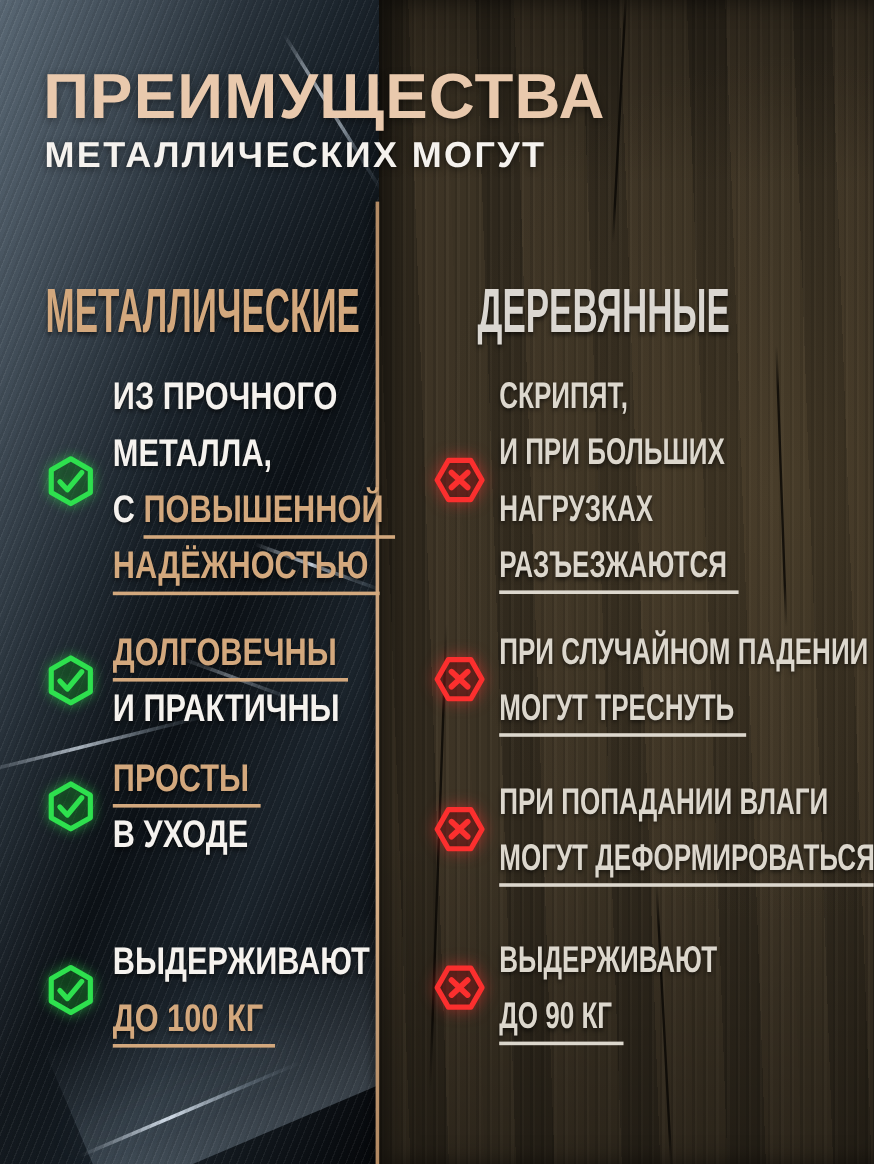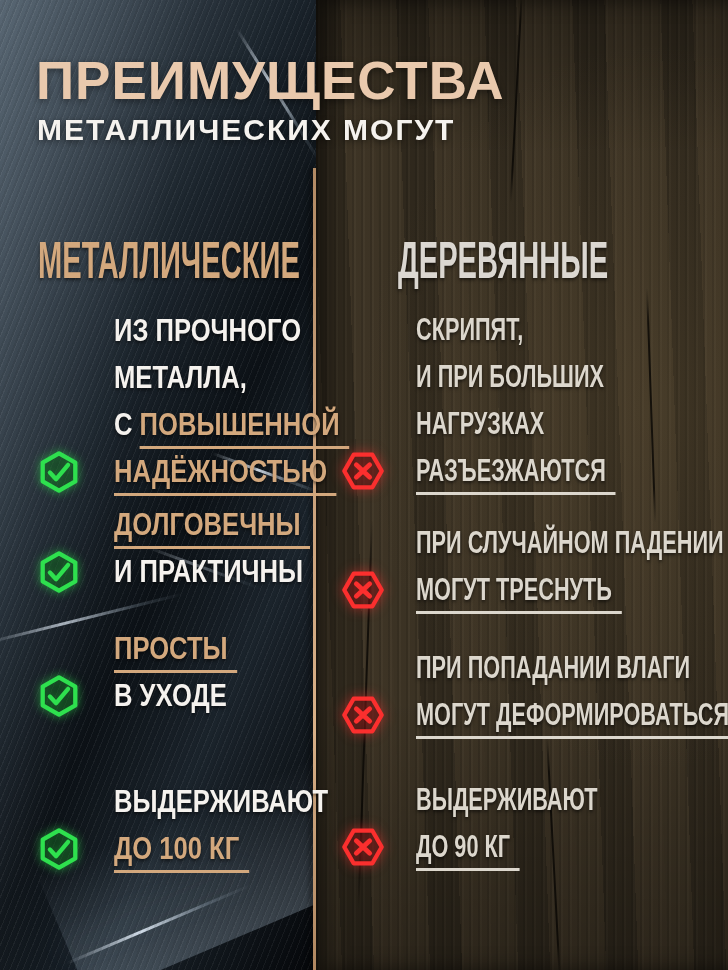--- a/index.html
+++ b/index.html
@@ -67,23 +67,23 @@
     text-shadow:0 2px 6px rgba(0,0,0,.5);}
   
   .col-header{
     position:absolute;top:234px;font-size:52px;line-height:1;
     transform:scaleX(.56);transform-origin:left top;white-space:nowrap;
     text-shadow:0 2px 5px rgba(0,0,0,.55);
   }
   .col-header.left{left:38px;color:var(--tan,#ecc9a4);}
   .col-header.right{left:398px;color:#dbd7d1;}
   
-  .item{position:absolute;display:flex;align-items:flex-end;gap:20px;}
+  .item{position:absolute;display:flex;align-items:center;}
   .list-left .item{left:36px;}
-  .list-right .item{left:340px;}
+  .list-right .item{left:360px;}
   .item svg{flex:0 0 auto;margin-top:-1px;}
   .icon-check{filter:drop-shadow(0 0 5px rgba(46,224,78,.7));}
   .icon-cross{filter:drop-shadow(0 0 6px rgba(251,47,46,.65));}
   .item-text{
     margin-left:12px;transform-origin:left top;white-space:nowrap;
     text-shadow:0 2px 4px rgba(0,0,0,.55);
   }
   .list-left .item-text{transform:scaleX(.80);font-size:32px;color:var(--white,#f5f2ee);}
   .list-right .item-text{margin-left:10px;transform:scaleX(.70);font-size:31px;color:#dcd7cd;}
   .line{line-height:47px;height:47px;}
@@ -125,21 +125,21 @@
       <polygon points="24,4.5 41,14.2 41,33.8 24,43.5 7,33.8 7,14.2" fill="rgba(6,22,10,.35)" stroke="#2ee04e" stroke-width="4.5" stroke-linejoin="round"></polygon>
       <path d="M14.5 24.5 L21 31.5 L33.5 16.5" fill="none" stroke="#2ee04e" stroke-width="4.5" stroke-linecap="round" stroke-linejoin="round"></path>
     </svg>
         <div class="item-text">
           <div class="line"><span>ИЗ ПРОЧНОГО</span></div>
           <div class="line"><span>МЕТАЛЛА,</span></div>
           <div class="line"><span>С </span><span class="hl">ПОВЫШЕННОЙ</span></div>
           <div class="line"><span class="hl">НАДЁЖНОСТЬЮ</span></div>
         </div>
       </div>
-      <div class="item" style="top: 501px;">
+      <div class="item" style="top: 520px;">
         <svg class="icon-check" width="46" height="46" viewBox="0 0 48 48">
       <polygon points="24,4.5 41,14.2 41,33.8 24,43.5 7,33.8 7,14.2" fill="rgba(6,22,10,.35)" stroke="#2ee04e" stroke-width="4.5" stroke-linejoin="round"></polygon>
       <path d="M14.5 24.5 L21 31.5 L33.5 16.5" fill="none" stroke="#2ee04e" stroke-width="4.5" stroke-linecap="round" stroke-linejoin="round"></path>
     </svg>
         <div class="item-text">
           <div class="line"><span class="hl">ДОЛГОВЕЧНЫ</span></div>
           <div class="line"><span>И ПРАКТИЧНЫ</span></div>
         </div>
       </div>
       <div class="item" style="top: 625px;">

